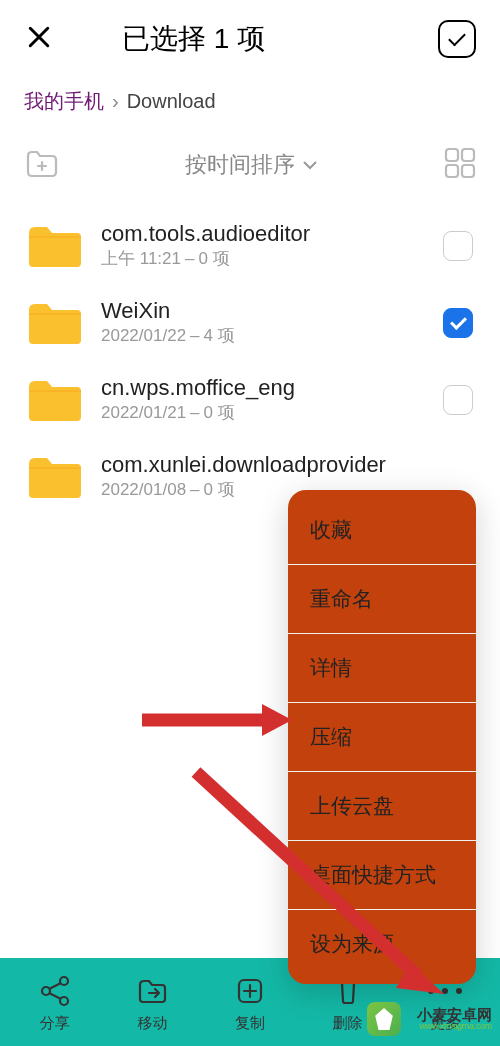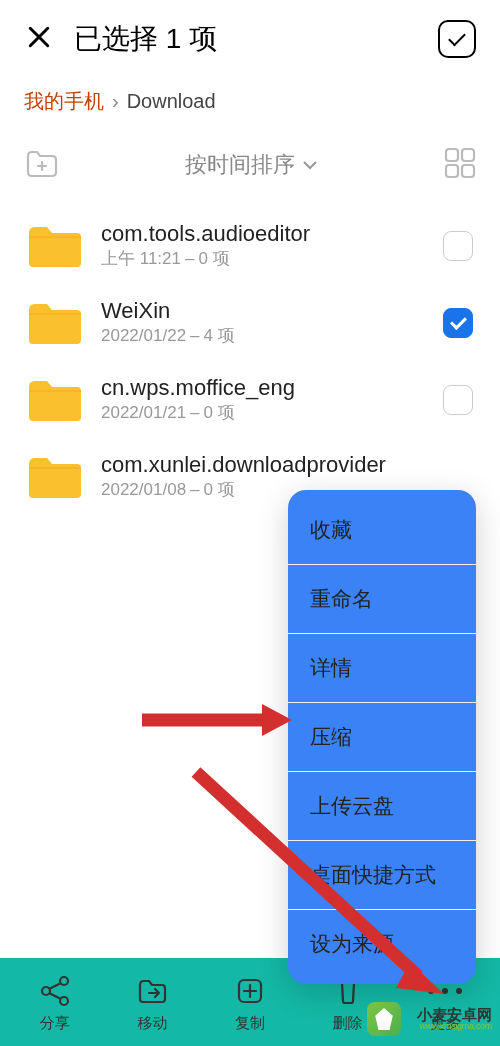--- a/index.html
+++ b/index.html
@@ -11,42 +11,42 @@
       position: relative;
       overflow: hidden;
     }
     .header {
       display: flex;
       align-items: center;
       padding: 20px 24px 12px 24px;
       gap: 20px;
     }
     .close-icon svg { width: 30px; height: 30px; }
-    .title { font-size: 28px; font-weight: 500; color: #000; flex: 1; }
+    .title { font-size: 28px; font-weight: 500; color: #000; flex: 1; margin-left: 48px; }
     .select-all-btn {
       width: 38px; height: 38px;
       border: 2.5px solid #000;
       border-radius: 10px;
       display: flex; align-items: center; justify-content: center;
       position: relative;
     }
     .select-all-btn::after {
       content: "";
       width: 14px; height: 7px;
       border-left: 2.5px solid #000;
       border-bottom: 2.5px solid #000;
       transform: rotate(-45deg);
       margin-top: -4px;
     }
     .breadcrumb {
       display: flex; align-items: center; gap: 8px;
       padding: 18px 24px 18px 24px;
       font-size: 20px;
     }
-    .bc-link { color: #c2410c; }
+    .bc-link { color: #701a75; }
     .bc-sep { color: #888; }
     .bc-current { color: #444; }
     .toolbar {
       display: flex; align-items: center; justify-content: space-between;
       padding: 14px 24px 24px 24px;
     }
     .new-folder-icon svg { width: 34px; height: 30px; }
     .sort-btn {
       display: flex; align-items: center; gap: 8px;
       color: #888; font-size: 22px;
@@ -82,21 +82,21 @@
       width: 12px; height: 6px;
       border-left: 3px solid #fff;
       border-bottom: 3px solid #fff;
       transform: rotate(-45deg);
       margin-top: -3px;
     }
     .popup {
       position: absolute;
       right: 24px; top: 490px;
       width: 188px;
-      background: #3b82f6;
+      background: #c2410c;
       border-radius: 18px;
       box-shadow: 0 8px 32px rgba(0,0,0,0.18);
       padding: 6px 0;
       z-index: 10;
     }
     .popup-item {
       padding: 20px 22px;
       font-size: 21px;
       color: #222;
       border-bottom: 1px solid #f0f0f0;

